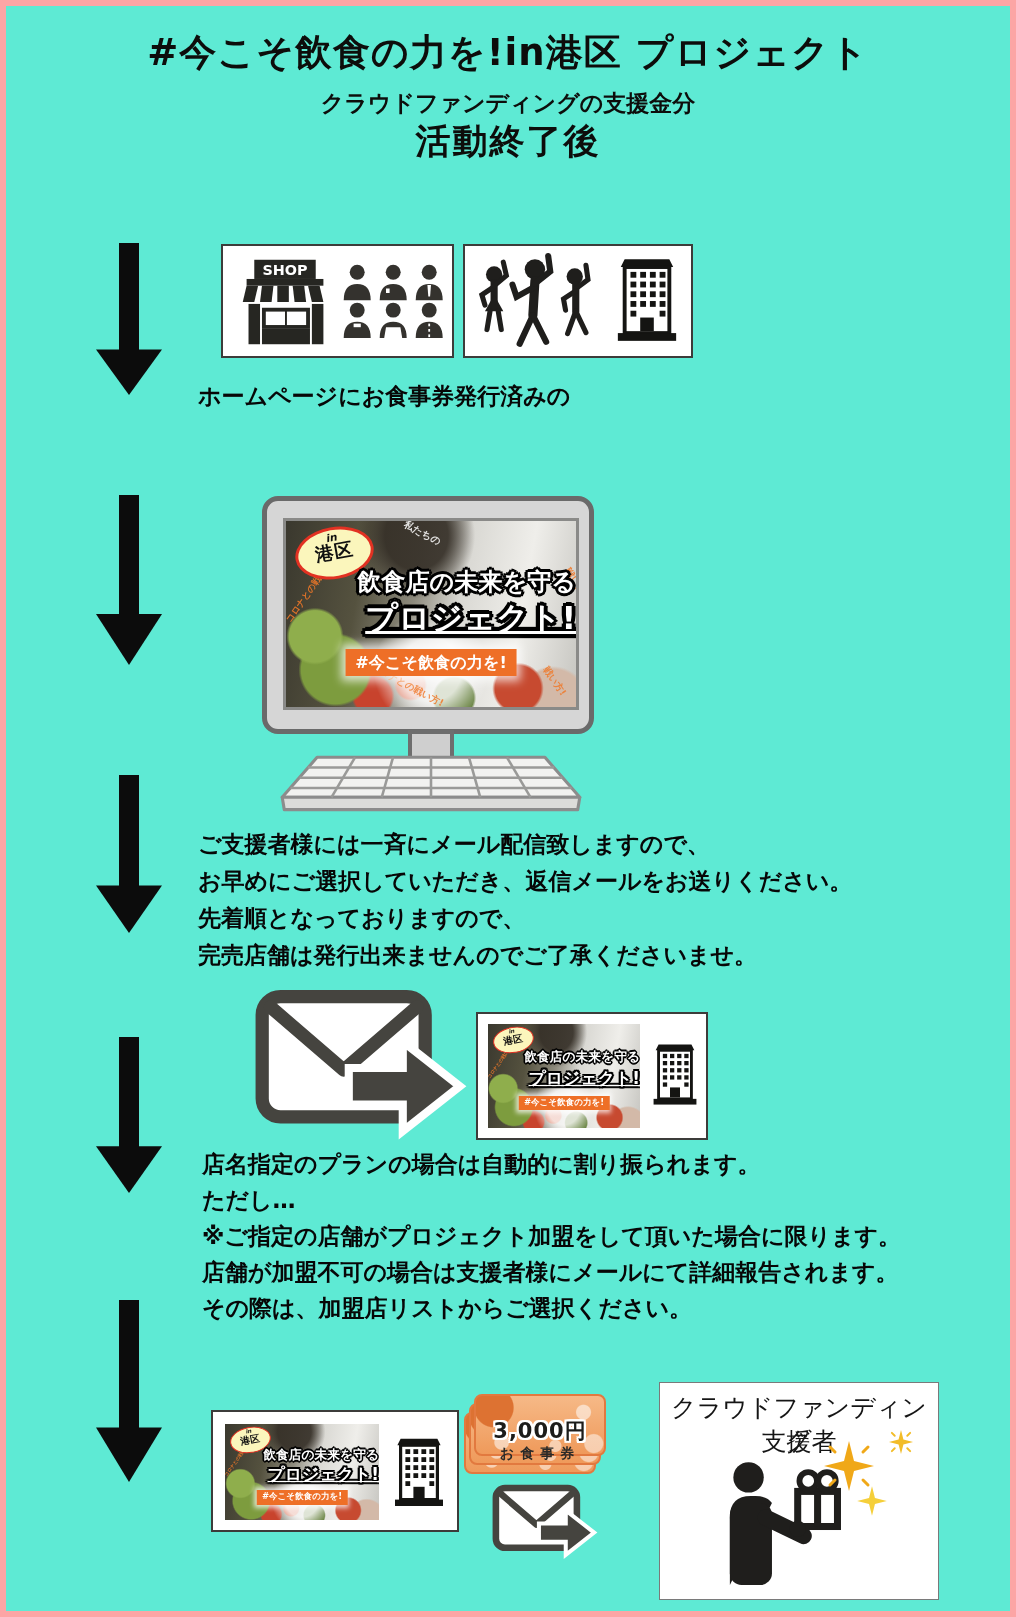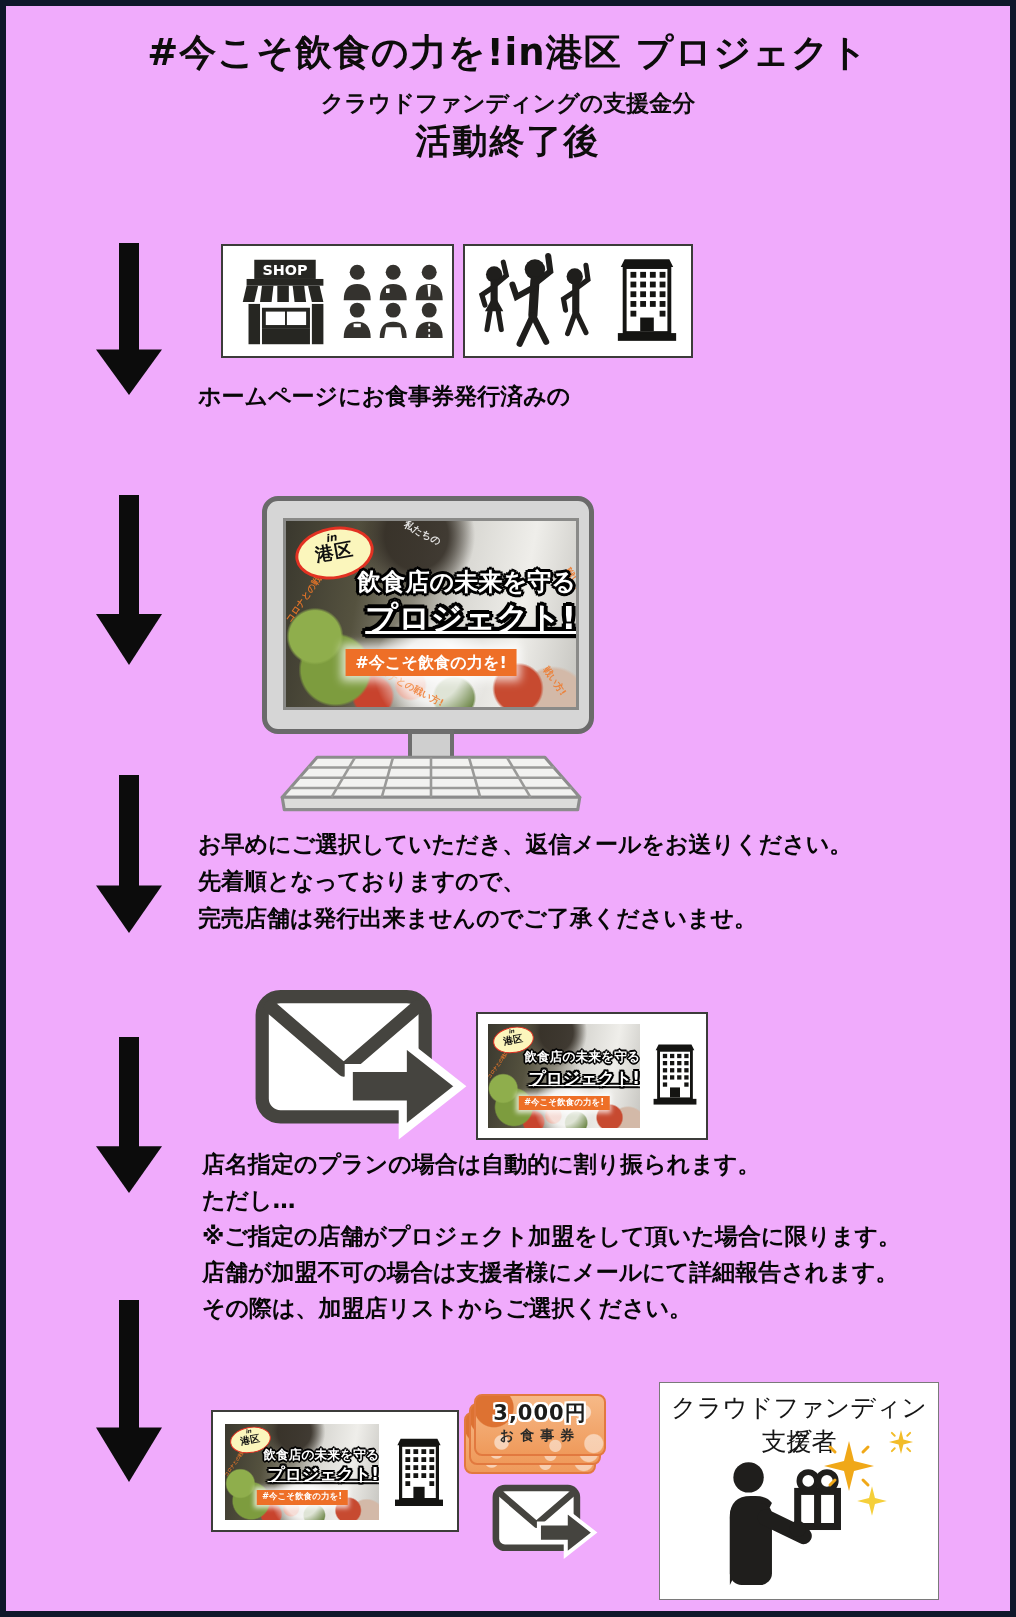--- a/index.html
+++ b/index.html
@@ -1,17 +1,17 @@
 <!DOCTYPE html>
 <html><head>
 <meta charset="utf-8">
 <style>
   html,body{margin:0;padding:0;background:#888;}
-  #page{position:relative;width:1016px;height:1617px;margin:0 auto;background:#f0abfc;
-        border:6px solid #0f172a;box-sizing:border-box;overflow:hidden;
+  #page{position:relative;width:1016px;height:1617px;margin:0 auto;background:#5eead4;
+        border:6px solid #fca5a5;box-sizing:border-box;overflow:hidden;
         font-family:"DejaVu Sans","Liberation Sans",sans-serif;color:#0d0d0b;}
   .abs{position:absolute;}
   
   .title{top:22px;left:0;width:100%;text-align:center;font-size:37px;font-weight:700;letter-spacing:1px;}
   .subtitle{top:82px;left:0;width:100%;text-align:center;font-size:23px;font-weight:700;}
   .phase{top:112px;left:0;width:100%;text-align:center;font-size:35px;font-weight:700;letter-spacing:2px;}
   
   .down-arrow{left:90px;width:66px;}
   
   .frame{border:2px solid #3c3c3a;background:#fff;box-sizing:border-box;}
@@ -55,21 +55,21 @@
   .neck{left:146px;top:234px;width:46px;height:30px;background:#cfcfcf;border:4px solid #6e6e6e;box-sizing:border-box;}
   
   .ticket{position:absolute;width:132px;height:62px;border-radius:8px;border:2px solid #e2793f;box-sizing:border-box;
     background:
       radial-gradient(circle at 14% 20%, #dd7232 0 16%, rgba(0,0,0,0) 17%),
       radial-gradient(circle at 84% 28%, rgba(255,255,255,.55) 0 6%, rgba(0,0,0,0) 7%),
       radial-gradient(circle at 20% 80%, rgba(255,255,255,.55) 0 6%, rgba(0,0,0,0) 7%),
       radial-gradient(circle at 62% 86%, rgba(255,255,255,.5) 0 6%, rgba(0,0,0,0) 7%),
       radial-gradient(circle at 92% 82%, rgba(255,255,255,.5) 0 7%, rgba(0,0,0,0) 8%),
       linear-gradient(180deg,#f6b987 0%,#ef9a5b 100%);}
-  .ticket-amount{margin-top:3px;text-align:center;font-size:21px;font-weight:800;color:#1c1c1a;letter-spacing:1px;
+  .ticket-amount{margin-top:21px;text-align:center;font-size:21px;font-weight:800;color:#1c1c1a;letter-spacing:1px;
       text-shadow:-2px 0 0 #fff,2px 0 0 #fff,0 -2px 0 #fff,0 2px 0 #fff,-2px -2px 0 #fff,2px 2px 0 #fff,-2px 2px 0 #fff,2px -2px 0 #fff;}
   .ticket-label{text-align:center;font-size:14px;font-weight:800;letter-spacing:6px;color:#2a2a28;}
   
   .supp-line{left:0;width:100%;text-align:center;font-size:25px;font-weight:400;color:#151515;}
 </style>
 </head>
 <body>
 
 <div id="page">
 
@@ -225,20 +225,21 @@
         <line x1="79" y1="3" x2="56" y2="42"></line>
           <line x1="116" y1="3" x2="105" y2="42"></line>
           <line x1="153" y1="3" x2="153" y2="42"></line>
           <line x1="190" y1="3" x2="201" y2="42"></line>
           <line x1="227" y1="3" x2="250" y2="42"></line>
       </g>
     </svg>
   </div>
 
   <div class="abs caption" style="left:192px;top:820px;line-height:37px;">
+    <div>ご支援者様には一斉にメール配信致しますので、</div>
     <div>お早めにご選択していただき、返信メールをお送りください。</div>
     <div>先着順となっておりますので、</div>
     <div>完売店舗は発行出来ませんのでご了承くださいませ。</div>
   </div>
 
   <svg class="abs" style="left:246px;top:982px;width:218px;height:162px;" viewBox="0 0 214 158">
     <rect x="10" y="8" width="160" height="118" rx="18" fill="#fff" stroke="#45443f" stroke-width="13"></rect>
     <polyline points="18,18 90,80 162,18" fill="none" stroke="#45443f" stroke-width="13" stroke-linejoin="round" stroke-linecap="round"></polyline>
     <polygon points="95,78 148,78 148,52 204,96 148,140 148,114 95,114" fill="#45443f" stroke="#fff" stroke-width="8"></polygon>
   </svg>

